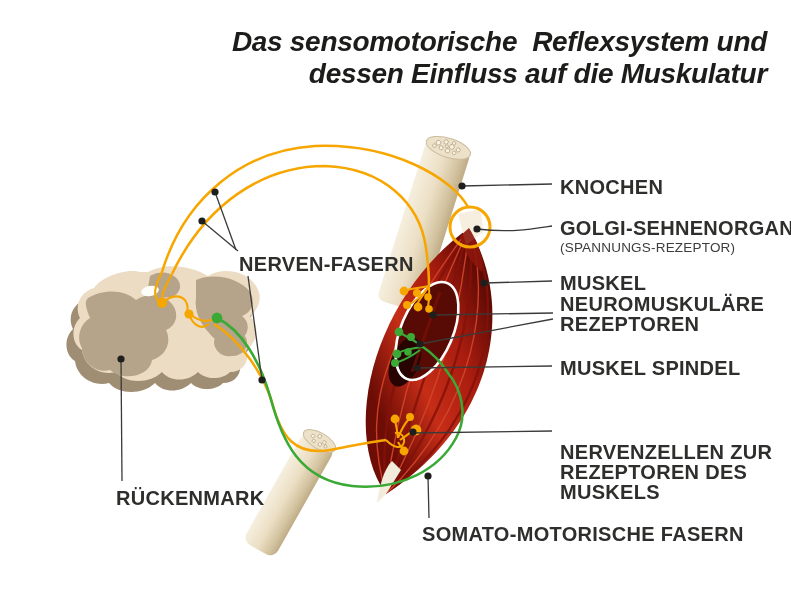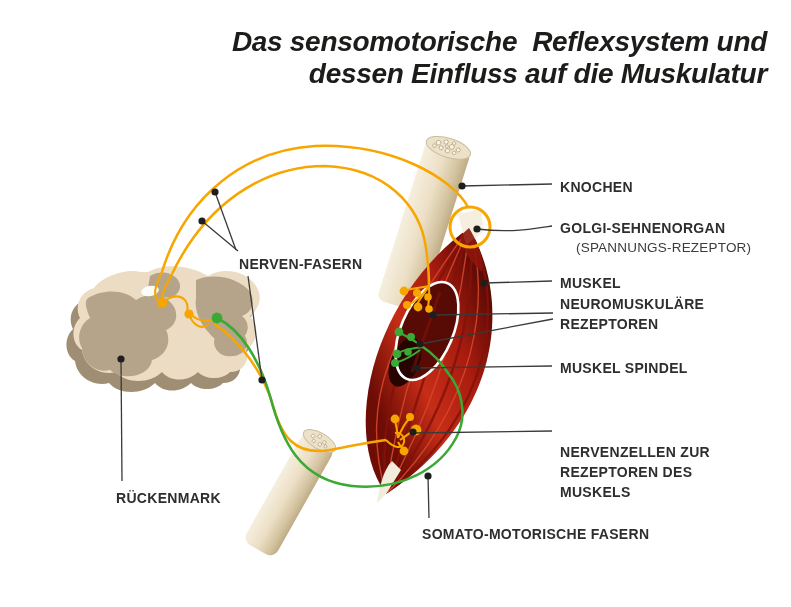--- a/index.html
+++ b/index.html
@@ -2,23 +2,23 @@
 <html><head>
 <meta charset="utf-8">
 <style>
   html,body{margin:0;padding:0;background:#ffffff;}
   .stage{position:relative;width:791px;height:607px;background:#ffffff;overflow:hidden;
          font-family:"Liberation Sans",sans-serif;}
   .art{position:absolute;left:0;top:0;}
   .title{position:absolute;right:24px;top:26px;text-align:right;color:#1c1c1a;
          font-style:italic;font-weight:700;font-size:28px;line-height:32px;letter-spacing:-0.3px;}
   .title-line{white-space:pre;margin-left:36px;}
-  .lbl{position:absolute;font-weight:700;font-size:14px;line-height:20px;color:#2e2e2d;
+  .lbl{position:absolute;font-weight:700;font-size:20px;line-height:20px;color:#2e2e2d;
        letter-spacing:.3px;white-space:nowrap;}
-  .lbl.sub{font-weight:400;font-size:13.5px;color:#3c3c3b;letter-spacing:.2px;margin-left:16px;}
+  .lbl.sub{font-weight:400;font-size:13.5px;color:#3c3c3b;letter-spacing:.2px;}
 </style>
 </head>
 <body>
 
 <div class="stage">
 
   <svg class="art" width="791" height="607" viewBox="0 0 791 607">
     <defs>
       <linearGradient id="boneGrad" x1="0" y1="0" x2="1" y2="0">
         <stop offset="0" stop-color="#f6efdf"></stop>

